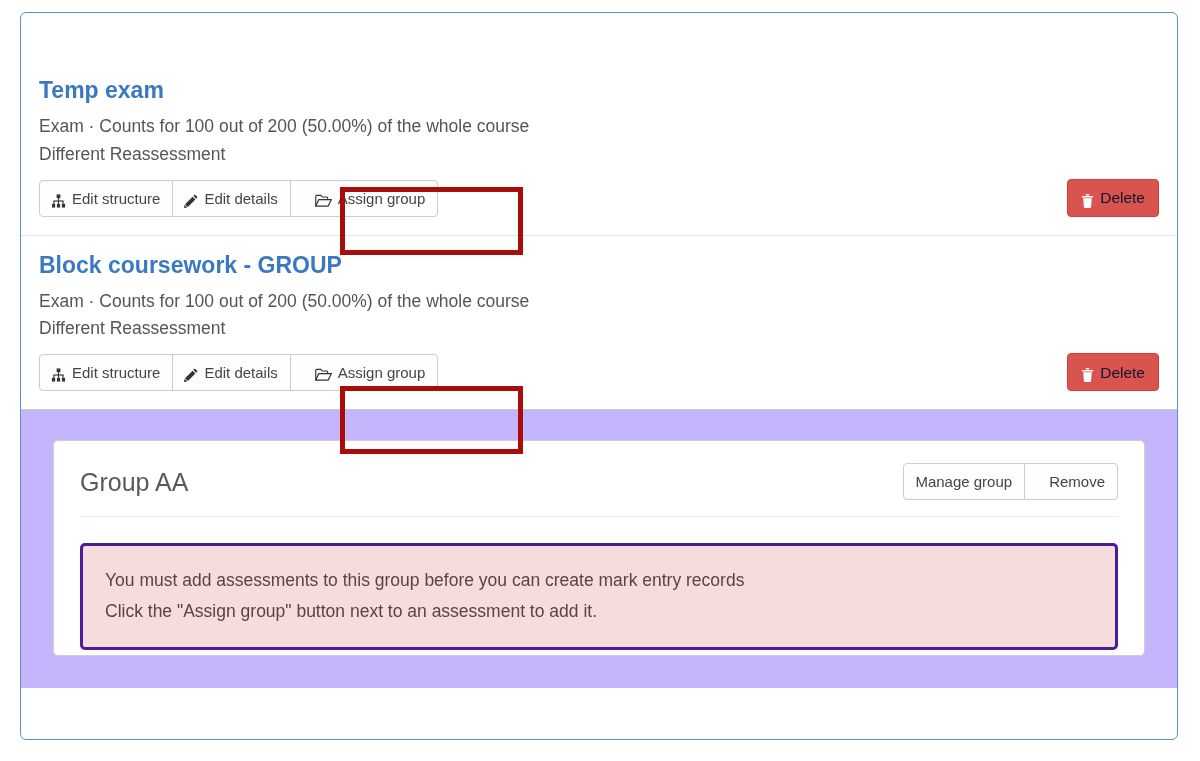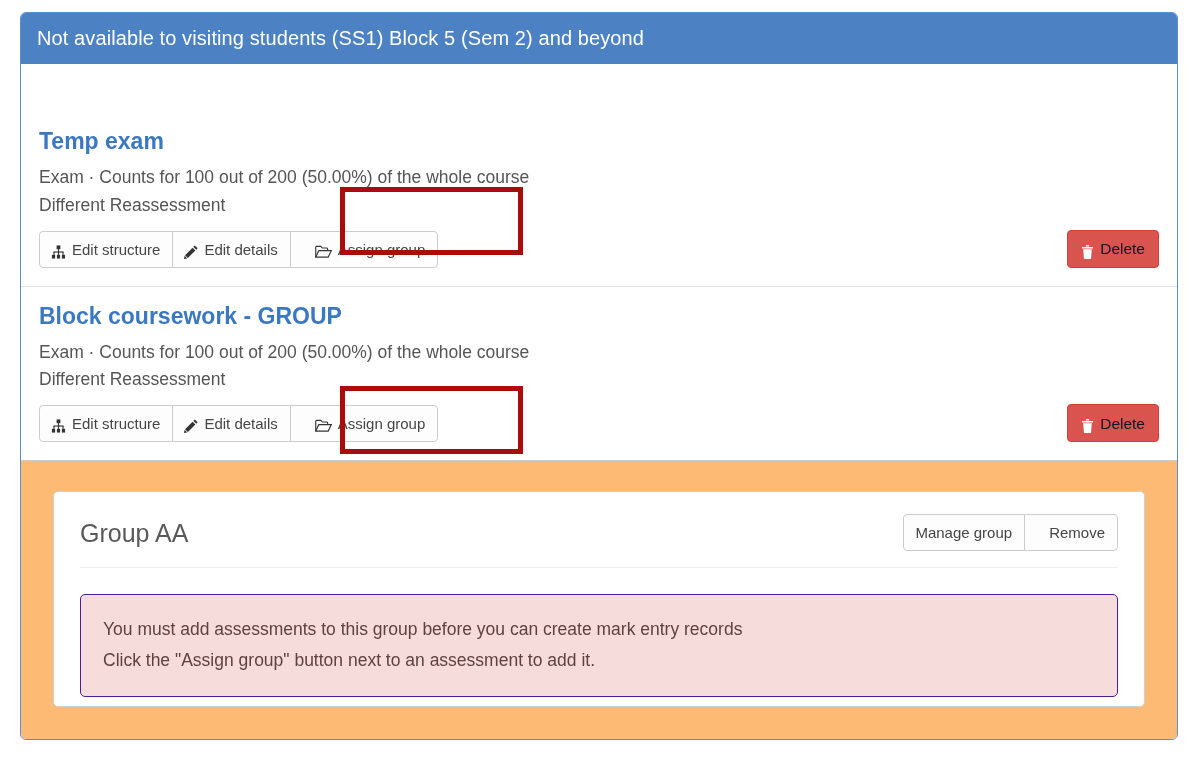--- a/index.html
+++ b/index.html
@@ -124,21 +124,21 @@
   .highlight-box {
     position: absolute;
     border: 5px solid #aa0c0c;
     box-sizing: border-box;
     pointer-events: none;
     background: transparent;
   }
 
   
   .panel-footer {
-    background: #fdba74;
+    background: #c4b5fd;
     border-top: 1px solid #c9c9c9;
     padding: 30px 32px 32px 32px;
     box-sizing: border-box;
     height: 279px;
   }
 
   .group-card {
     background: #ffffff;
     border: 1px solid #cfcfcf;
     border-radius: 5px;
@@ -157,44 +157,41 @@
   .group-name {
     color: #5a5a5a;
     font-size: 25px;
     line-height: 1.25;
     padding-top: 4px;
   }
 
   .alert-danger {
     margin-top: 26px;
     background: #f7dcdc;
-    border: 1px solid #4c1d95;
+    border: 3px solid #4c1d95;
     border-radius: 5px;
     color: #5e4242;
     font-size: 17.5px;
     line-height: 1.75;
     padding: 19px 22px 20px 22px;
     box-sizing: border-box;
   }
   .alert-danger .alert-line { display: block; }
 
   
   .icn { display: inline-block; line-height: 0; }
   .icn svg { display: block; }
 </style>
 </head>
 <body>
 
 <div class="page">
 
   <div class="panel">
 
-    <div class="panel-heading">
-      <div class="panel-title">Not available to visiting students (SS1) Block 5 (Sem 2) and beyond</div>
-    </div>
 
     <div class="assessment-list">
 
       <div class="assessment">
         <div class="assessment-title">Temp exam</div>
         <div class="assessment-meta">
           <span class="meta-line">Exam · Counts for 100 out of 200 (50.00%) of the whole course</span>
           <span class="meta-line">Different Reassessment</span>
         </div>
 

